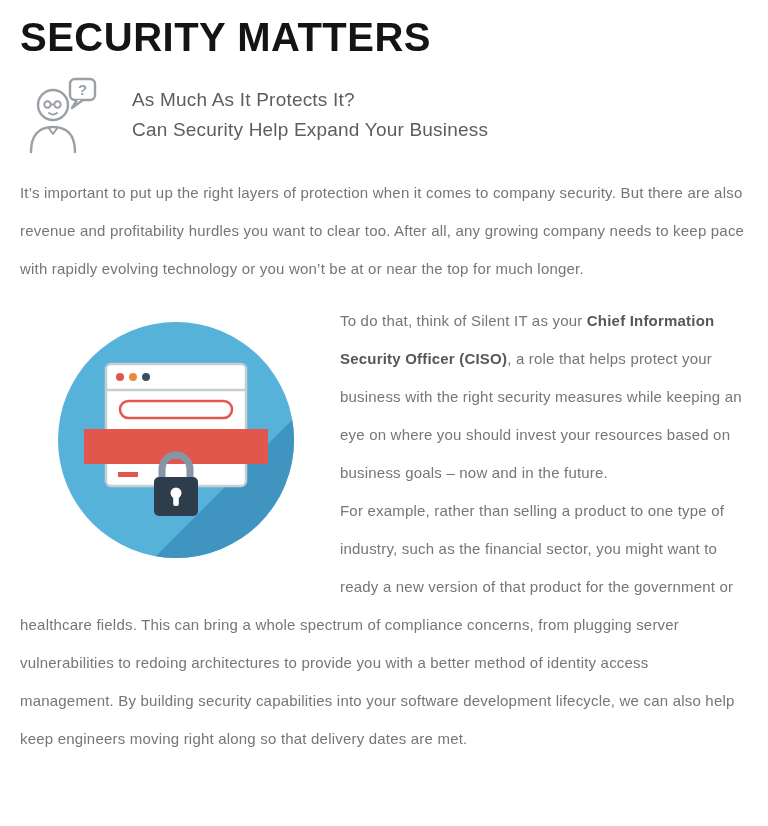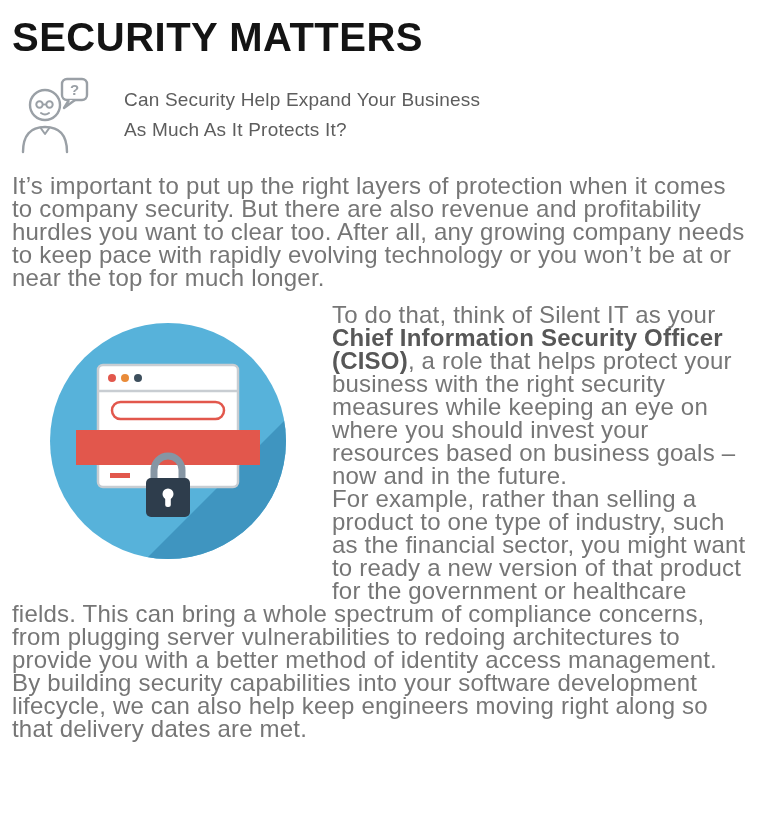--- a/index.html
+++ b/index.html
@@ -9,21 +9,21 @@
   }
   body {
     width: 768px;
     min-height: 826px;
     font-family: "Liberation Sans", sans-serif;
     -webkit-font-smoothing: antialiased;
   }
   .page {
     box-sizing: border-box;
     width: 768px;
-    padding: 10px 22px 30px 12px;
+    padding: 10px 22px 30px 20px;
   }
   .page-title {
     margin: 6px 0 16px 0;
     font-size: 40px;
     line-height: 1.05;
     font-weight: 900;
     letter-spacing: 0.5px;
     color: #141414;
     font-family: "Liberation Sans", sans-serif;
   }
@@ -39,22 +39,22 @@
     margin-right: 34px;
   }
   .lead-text {
     font-size: 19px;
     line-height: 30px;
     color: #5d5d5d;
     letter-spacing: 0.2px;
   }
   p.body {
     margin: 0 0 0 0;
-    font-size: 24px;
-    line-height: 23px;
+    font-size: 15px;
+    line-height: 38px;
     color: #767676;
     letter-spacing: 0.2px;
   }
   p.body strong {
     color: #575757;
     font-weight: 700;
   }
   .intro {
     margin-bottom: 0;
   }
@@ -99,22 +99,22 @@
         <circle cx="21.5" cy="30.5" r="3.2" stroke="#9aa0a6" stroke-width="2"></circle>
         <circle cx="31.5" cy="30.5" r="3.2" stroke="#9aa0a6" stroke-width="2"></circle>
         <path d="M24.7 30.5 H28.3" stroke="#9aa0a6" stroke-width="1.8"></path>
         <path d="M23 39 Q27 42 31 39" stroke="#9aa0a6" stroke-width="2" stroke-linecap="round"></path>
 
         <path d="M5 78 Q5 53 27 53 Q49 53 49 78" stroke="#9aa0a6" stroke-width="2.4" stroke-linecap="round"></path>
         <path d="M22 53 L27 60 L32 53" stroke="#9aa0a6" stroke-width="2" stroke-linejoin="round"></path>
       </svg>
     </span>
     <div class="lead-text">
+      <div>As Much As It Protects It?</div>
       <div>Can Security Help Expand Your Business</div>
-      <div>As Much As It Protects It?</div>
     </div>
   </div>
 
   <p class="body intro">It’s important to put up the right layers of protection when it comes to company security. But there are also revenue and profitability hurdles you want to clear too. After all, any growing company needs to keep pace with rapidly evolving technology or you won’t be at or near the top for much longer.</p>
 
   <div class="wrap-section">
 
     <div class="illus-float">
       <svg width="236" height="236" viewBox="0 0 236 236" xmlns="http://www.w3.org/2000/svg">
         <defs>

